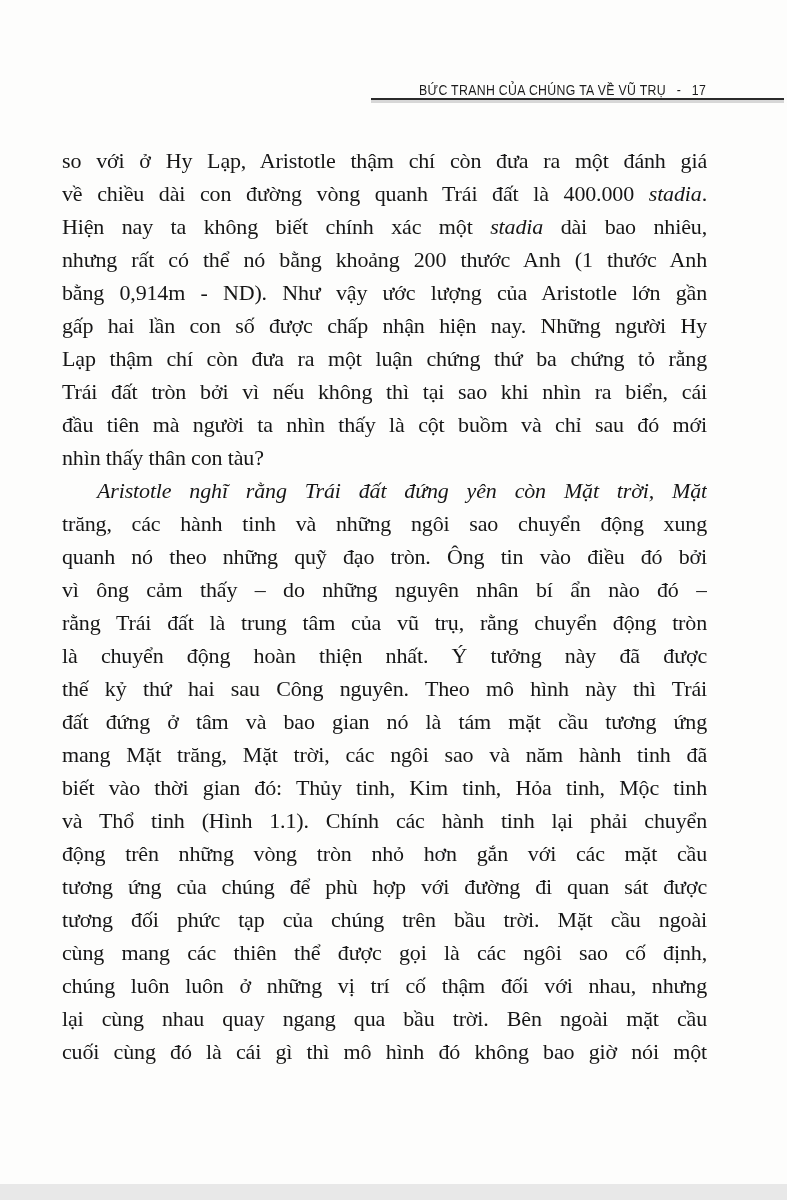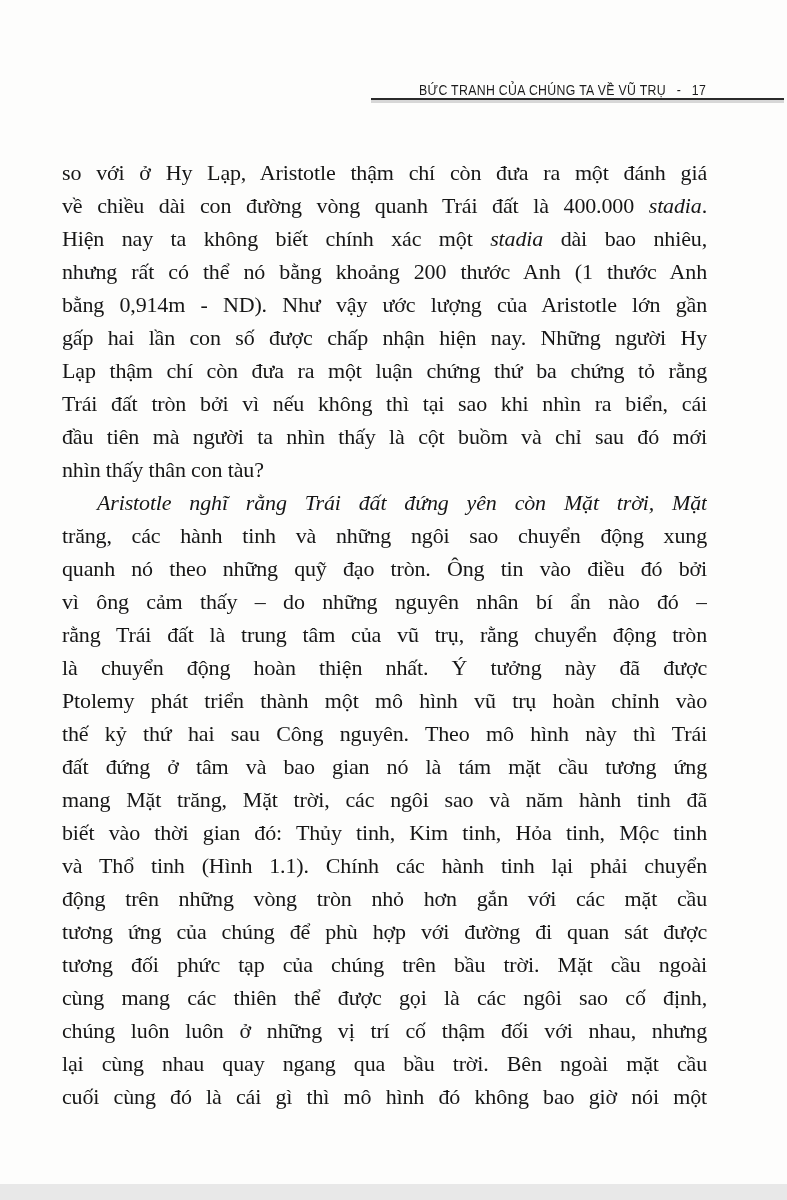--- a/index.html
+++ b/index.html
@@ -31,21 +31,20 @@
   }
   .header-sep { display:inline-block; margin:0 13px; }
   
   .body-text {
     position:absolute;
     left:62px; top:144px; width:645px;
     font-size:22px;
     line-height:33px;
     letter-spacing:-0.15px;
     color:#161616;
-    margin-top:12px;
   }
   .line {
     height:33px;
     overflow:hidden;
     text-align:justify;
     text-align-last:justify;
   }
   .line.para-end { text-align-last:left; }
   .line.indent { text-indent:35px;font-style:italic; }
   .line i { }
@@ -71,21 +70,20 @@
       <div class="line">Lạp thậm chí còn đưa ra một luận chứng thứ ba chứng tỏ rằng</div>
       <div class="line">Trái đất tròn bởi vì nếu không thì tại sao khi nhìn ra biển, cái</div>
       <div class="line">đầu tiên mà người ta nhìn thấy là cột buồm và chỉ sau đó mới</div>
       <div class="line para-end">nhìn thấy thân con tàu?</div>
       <div class="line indent">Aristotle nghĩ rằng Trái đất đứng yên còn Mặt trời, Mặt</div>
       <div class="line">trăng, các hành tinh và những ngôi sao chuyển động xung</div>
       <div class="line">quanh nó theo những quỹ đạo tròn. Ông tin vào điều đó bởi</div>
       <div class="line">vì ông cảm thấy – do những nguyên nhân bí ẩn nào đó –</div>
       <div class="line">rằng Trái đất là trung tâm của vũ trụ, rằng chuyển động tròn</div>
       <div class="line">là chuyển động hoàn thiện nhất. Ý tưởng này đã được</div>
-      <div class="line">Ptolemy phát triển thành một mô hình vũ trụ hoàn chỉnh vào</div>
       <div class="line">thế kỷ thứ hai sau Công nguyên. Theo mô hình này thì Trái</div>
       <div class="line">đất đứng ở tâm và bao gian nó là tám mặt cầu tương ứng</div>
       <div class="line">mang Mặt trăng, Mặt trời, các ngôi sao và năm hành tinh đã</div>
       <div class="line">biết vào thời gian đó: Thủy tinh, Kim tinh, Hỏa tinh, Mộc tinh</div>
       <div class="line">và Thổ tinh (Hình 1.1). Chính các hành tinh lại phải chuyển</div>
       <div class="line">động trên những vòng tròn nhỏ hơn gắn với các mặt cầu</div>
       <div class="line">tương ứng của chúng để phù hợp với đường đi quan sát được</div>
       <div class="line">tương đối phức tạp của chúng trên bầu trời. Mặt cầu ngoài</div>
       <div class="line">cùng mang các thiên thể được gọi là các ngôi sao cố định,</div>
       <div class="line">chúng luôn luôn ở những vị trí cố thậm đối với nhau, nhưng</div>

